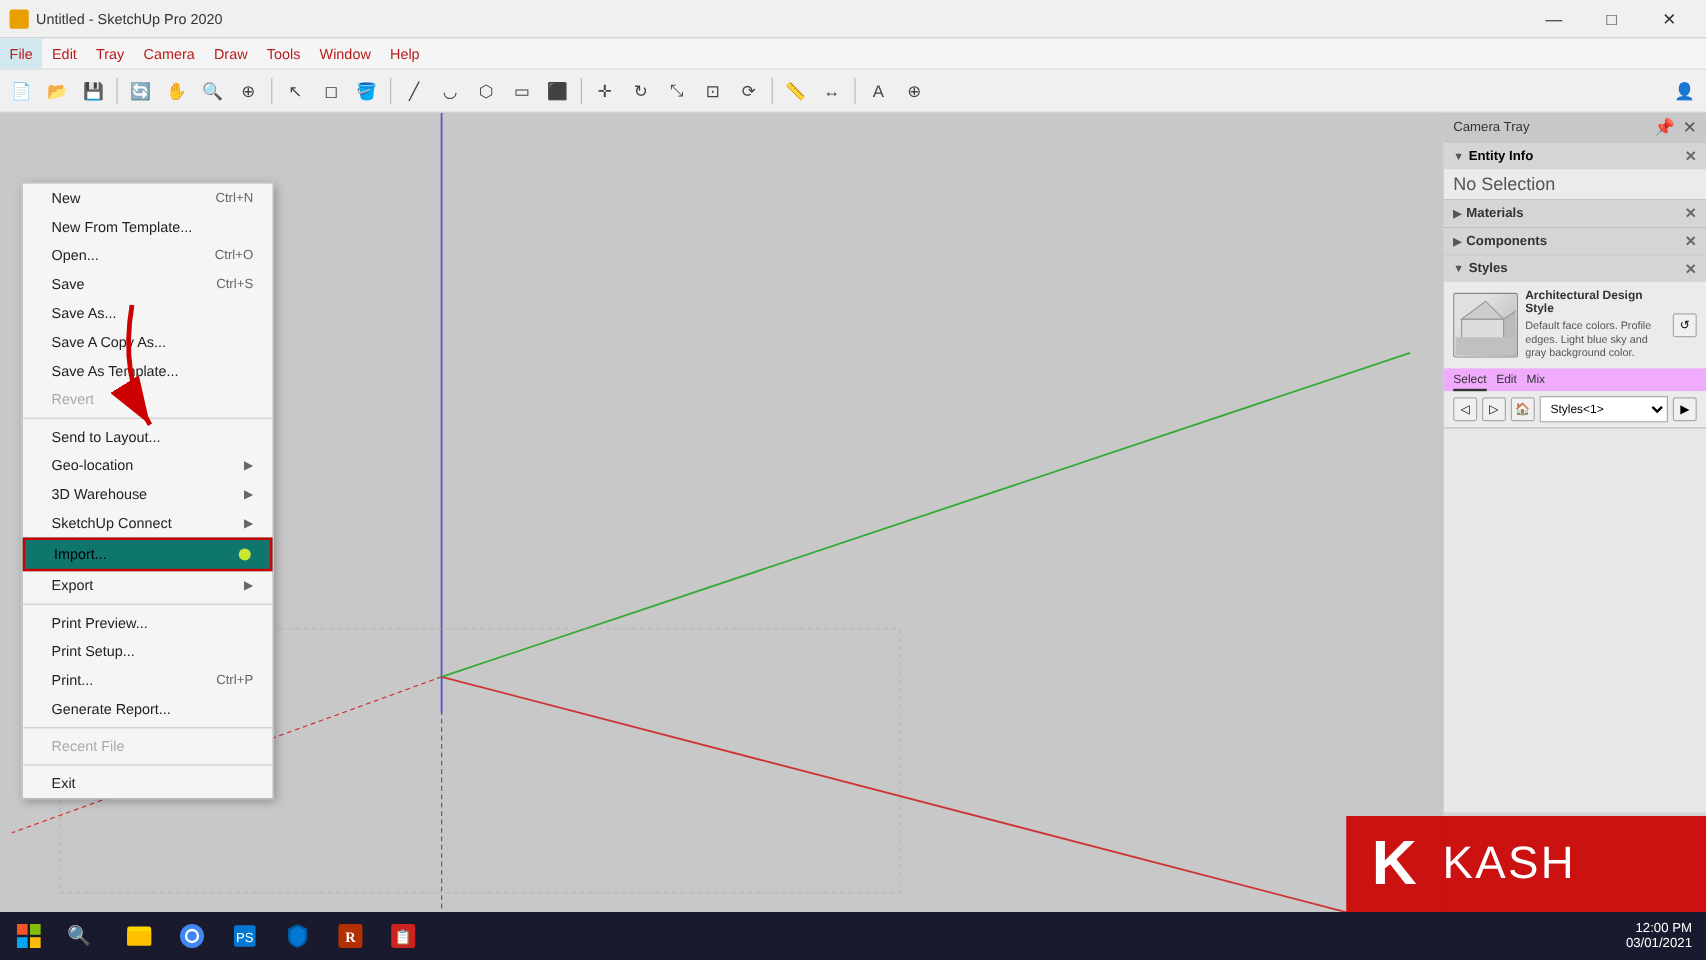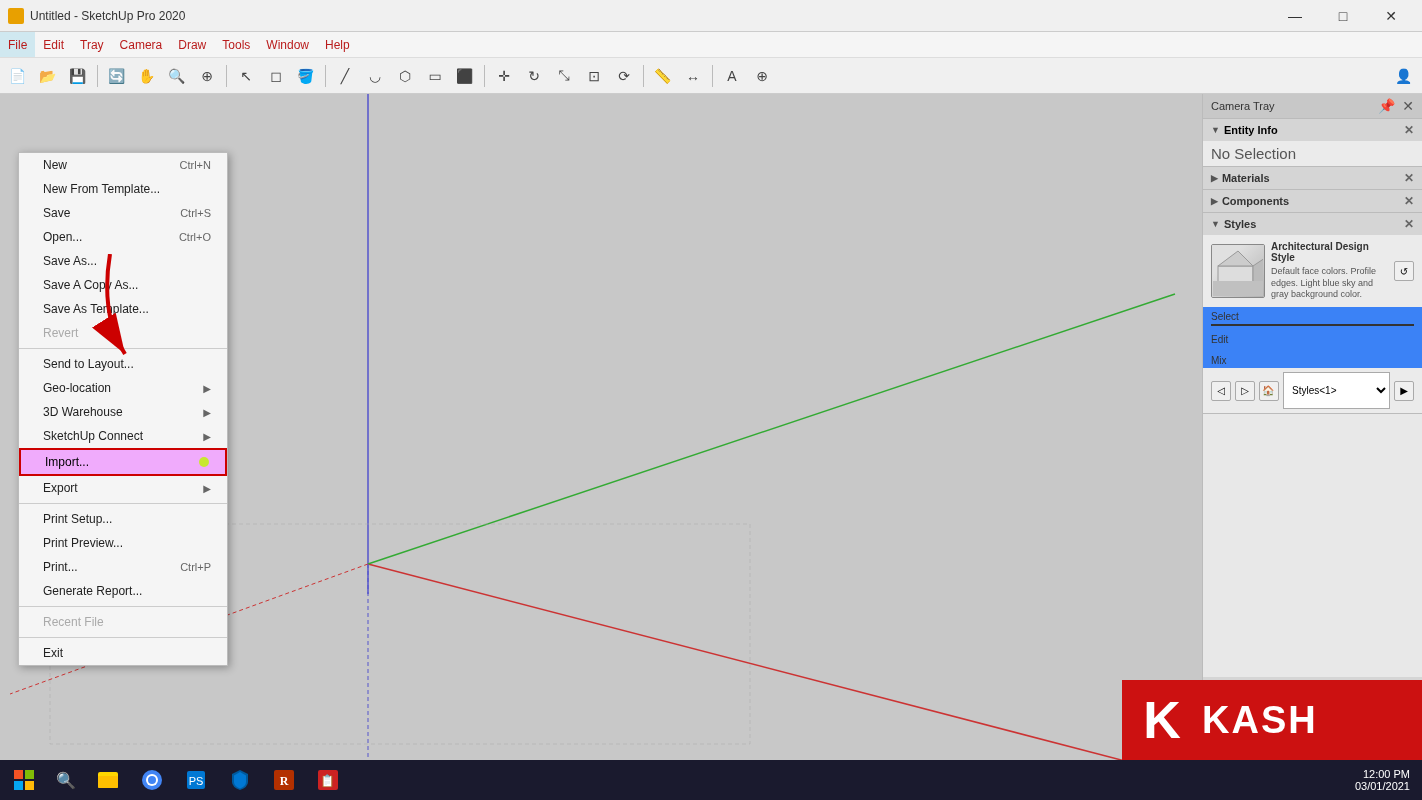--- a/index.html
+++ b/index.html
@@ -134,42 +134,41 @@
       flex: 1;
       font-size: 10px;
       color: #333;
     }
     .style-name { font-weight: bold; font-size: 10px; }
     .style-desc { font-size: 9px; color: #555; margin-top: 3px; line-height: 1.3; }
 
     .styles-tabs {
       display: flex;
       padding: 4px 8px 0;
-      background: #3b82f6;
+      background: #f0abfc;
       gap: 8px;
-      flex-direction: column;
     }
     .styles-tab {
       font-size: 10px;
       color: #333;
       cursor: pointer;
       padding-bottom: 2px;
     }
     .styles-tab.active { border-bottom: 2px solid #333; }
 
     .styles-dropdown-row {
       display: flex;
       align-items: center;
       padding: 4px 8px;
       background: #ebebeb;
       gap: 4px;
     }
     .styles-dropdown {
       flex: 1;
-      height: 37px;
+      height: 22px;
       font-size: 10px;
       background: white;
       border: 1px solid #aaa;
       padding: 0 4px;
     }
     .styles-icon-btn {
       width: 20px; height: 20px;
       border: 1px solid #aaa;
       background: #f0f0f0;
       display: flex; align-items: center; justify-content: center;
@@ -256,21 +255,21 @@
       display: flex; align-items: center; justify-content: center;
       cursor: pointer;
     }
     .taskbar-search {
       width: 36px; height: 36px;
       display: flex; align-items: center; justify-content: center;
       cursor: pointer; color: white; font-size: 16px;
     }
     .taskbar-icon {
       width: 40px; height: 40px;
-      display: flex; align-items: center; justify-content: center;
+      display: flex; align-items: center; justify-content: flex-end;
       cursor: pointer;
     }
     .taskbar-spacer { flex: 1; }
     .taskbar-time {
       color: white; font-size: 11px; text-align: right;
       padding-right: 8px;
     }
 
     
     .dropdown-overlay {
@@ -290,21 +289,21 @@
     .file-menu-item {
       padding: 5px 16px 5px 24px;
       display: flex;
       align-items: center;
       justify-content: space-between;
       cursor: pointer;
       color: #222;
       position: relative;
     }
     .file-menu-item.import-highlighted {
-      background: #f0abfc;
+      background: #0f766e;
       border: 2px solid #c00;
       color: #000;
     }
     .file-menu-item.disabled { color: #aaa; cursor: default; }
     .file-menu-separator {
       height: 1px;
       background: #ccc;
       margin: 3px 0;
     }
     .shortcut { color: #666; font-size: 11px; text-align: center; }
@@ -336,21 +335,21 @@
       width: 80px; height: 80px;
       background: #cc1111;
       display: flex; align-items: center; justify-content: center;
       font-size: 52px;
       font-weight: bold;
       color: white;
       font-family: Arial, sans-serif;
     }
     .watermark-text {
       font-size: 38px;
-      font-weight: bold;
+      font-weight: normal;
       color: white;
       font-family: Arial, sans-serif;
       letter-spacing: 2px;
     }
 
     
     .tray-header {
       background: #c8c8c8;
       padding: 4px 8px;
       font-size: 11px;
@@ -527,30 +526,30 @@
         <div class="file-menu-item">
           <span>New</span>
           <span class="shortcut">Ctrl+N</span>
         </div>
 
         <div class="file-menu-item">
           <span>New From Template...</span>
         </div>
 
         <div class="file-menu-item">
+          <span>Open...</span>
+          <span class="shortcut">Ctrl+O</span>
+        </div>
+
+        <div class="file-menu-item">
           <span>Save</span>
           <span class="shortcut">Ctrl+S</span>
         </div>
 
         <div class="file-menu-item">
-          <span>Open...</span>
-          <span class="shortcut">Ctrl+O</span>
-        </div>
-
-        <div class="file-menu-item">
           <span>Save As...</span>
         </div>
 
         <div class="file-menu-item">
           <span>Save A Copy As...</span>
         </div>
 
         <div class="file-menu-item">
           <span>Save As Template...</span>
         </div>
@@ -585,25 +584,25 @@
           <span style="display:inline-block; width:10px; height:10px; background:#c8e830; border-radius:50%; margin-left:4px;"></span>
         </div>
 
         <div class="file-menu-item">
           <span>Export</span>
           <span class="submenu-arrow">▶</span>
         </div>
         <div class="file-menu-separator"></div>
 
         <div class="file-menu-item">
+          <span>Print Preview...</span>
+        </div>
+
+        <div class="file-menu-item">
           <span>Print Setup...</span>
-        </div>
-
-        <div class="file-menu-item">
-          <span>Print Preview...</span>
         </div>
 
         <div class="file-menu-item">
           <span>Print...</span>
           <span class="shortcut">Ctrl+P</span>
         </div>
 
         <div class="file-menu-item">
           <span>Generate Report...</span>
         </div>

